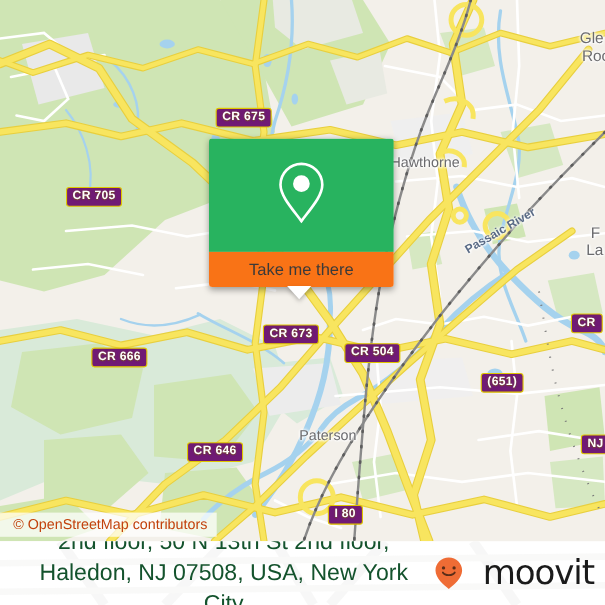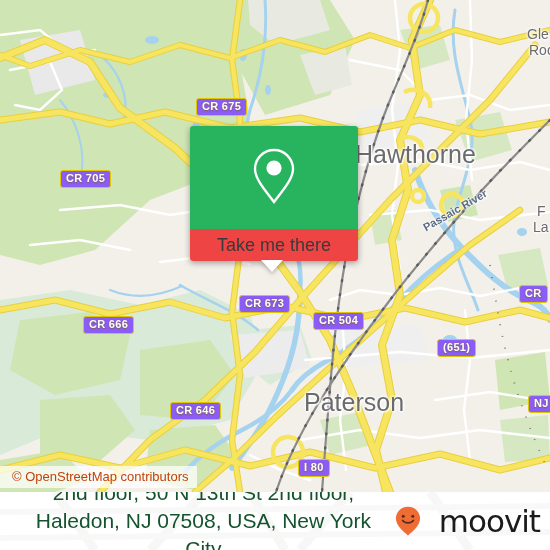--- a/index.html
+++ b/index.html
@@ -16,36 +16,36 @@
     position: absolute; left: 0; top: 0; width: 550px; height: 492px;
     overflow: hidden; background: #f2efe9;
   }
   .landmass { position: absolute; left:0; top:0; width:550px; height:492px; background:#f3f0ea; }
 
   svg.vec { position: absolute; left: 0; top: 0; width: 550px; height: 492px; }
 
   
   .shield {
     position: absolute;
-    background: #8b5cf6;
+    background: #701a75;
     border: 1.6px solid #e0c600;
     border-radius: 3px;
     color: #ffffff;
     font-size: 11px;
     font-weight: bold;
     letter-spacing: .3px;
     padding: 2px 5px 3px 5px;
     line-height: 1;
     text-shadow: 0 1px 1px rgba(120,100,0,.55), 0 0 2px rgba(130,110,0,.5);
     white-space: nowrap;
   }
   .place {
     position: absolute;
     color: #6b6b6e;
-    font-size: 25px;
+    font-size: 13px;
     white-space: nowrap;
     text-shadow: 0 0 3px #fff, 0 0 3px #fff, 0 0 3px #fff, 1px 1px 2px #fff;
   }
   .place.sm { font-size: 14px; }
   .riverlabel {
     position: absolute;
     color: #5a6b86;
     font-size: 11px;
     font-weight: bold;
     white-space: nowrap;
@@ -64,24 +64,24 @@
     overflow: hidden;
     z-index: 30;
   }
   #card-green {
     width: 100%; height: 103px;
     background: #28b35f;
     display: flex; align-items: center; justify-content: center;
   }
   #card-label {
     width: 100%; height: 32px;
-    background: #ef4444;
+    background: #f97316;
     display: flex; align-items: center; justify-content: center;
     color: #3a3a3a;
-    font-size: 18px;
+    font-size: 15px;
   }
   #card-tail {
     position: absolute;
     left: 261px; top: 260px;
     width: 0; height: 0;
     border-left: 11px solid transparent;
     border-right: 11px solid transparent;
     border-top: 12px solid #ffffff;
     z-index: 31;
     filter: drop-shadow(0 2px 2px rgba(0,0,0,.25));
@@ -264,21 +264,21 @@
     <svg class="vec" viewBox="0 0 550 492" preserveAspectRatio="none">
       <path d="M428,0 C418,38 402,70 388,105 C372,145 360,190 350,235 C342,275 336,320 332,365 C328,410 325,450 322,492" fill="none" stroke="#8a8a8a" stroke-width="2.2"></path>
       <path d="M428,0 C418,38 402,70 388,105 C372,145 360,190 350,235 C342,275 336,320 332,365 C328,410 325,450 322,492" fill="none" stroke="#5d5d5d" stroke-width="2.4" stroke-dasharray="1 13" stroke-linecap="round"></path>
       <path d="M550,120 C520,150 492,178 466,208 C440,238 414,268 390,300 C364,334 340,368 318,404 C300,434 286,462 276,492" fill="none" stroke="#8a8a8a" stroke-width="2.2"></path>
       <path d="M550,120 C520,150 492,178 466,208 C440,238 414,268 390,300 C364,334 340,368 318,404 C300,434 286,462 276,492" fill="none" stroke="#5d5d5d" stroke-width="2.4" stroke-dasharray="1 13" stroke-linecap="round"></path>
       <path d="M490,265 C496,300 500,330 508,360 C518,400 534,440 548,470" fill="none" stroke="#7a7a7a" stroke-width="1.8" stroke-dasharray="1 11"></path>
     </svg>
 
     <div>
       <div class="place" style="left:355px; top:140px;">Hawthorne</div>
-      <div class="place" style="left:304px; top:388px;">Paterson</div>
+      <div class="place" style="left:272px; top:388px;">Paterson</div>
       <div class="place sm" style="left:527px; top:26px;">Gle</div>
       <div class="place sm" style="left:529px; top:42px;">Roc</div>
       <div class="place sm" style="left:537px; top:203px;">F</div>
       <div class="place sm" style="left:533px; top:219px;">La</div>
       <div class="riverlabel" style="left:424px; top:222px;">Passaic River</div>
     </div>
 
     <div>
       <div class="shield" style="left:196px; top:98px;">CR 675</div>
       <div class="shield" style="left:60px;  top:170px;">CR 705</div>

